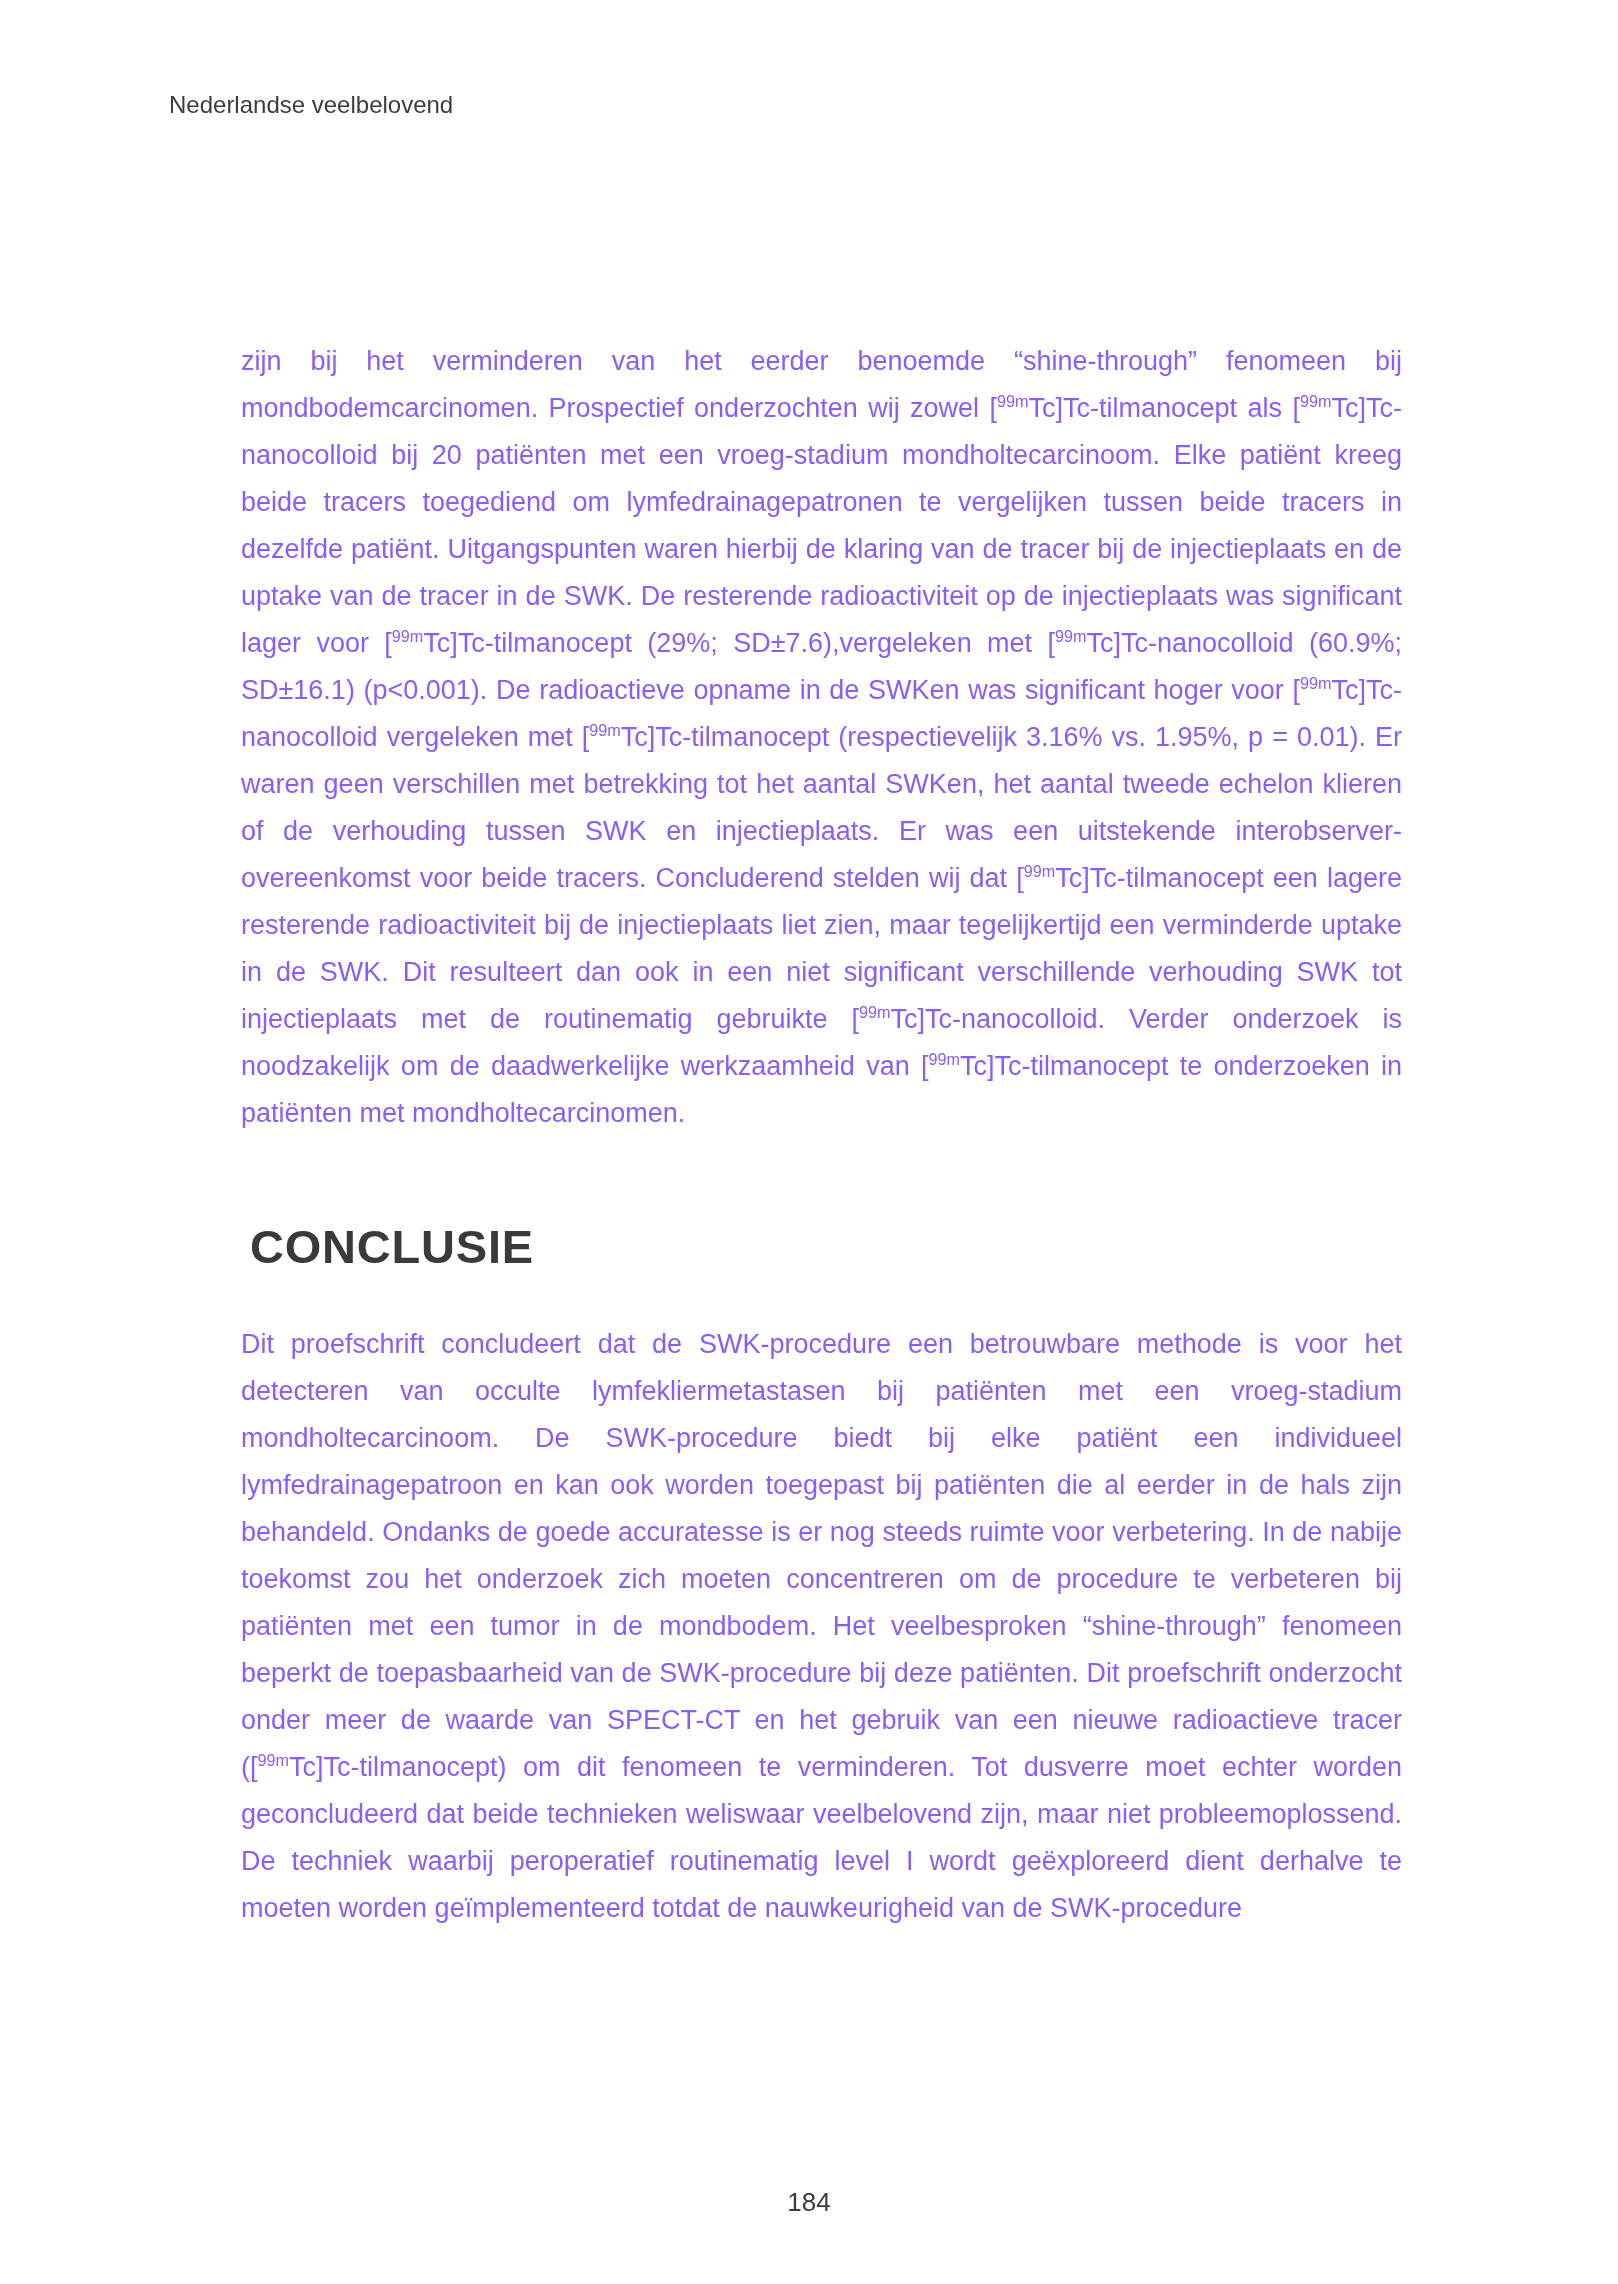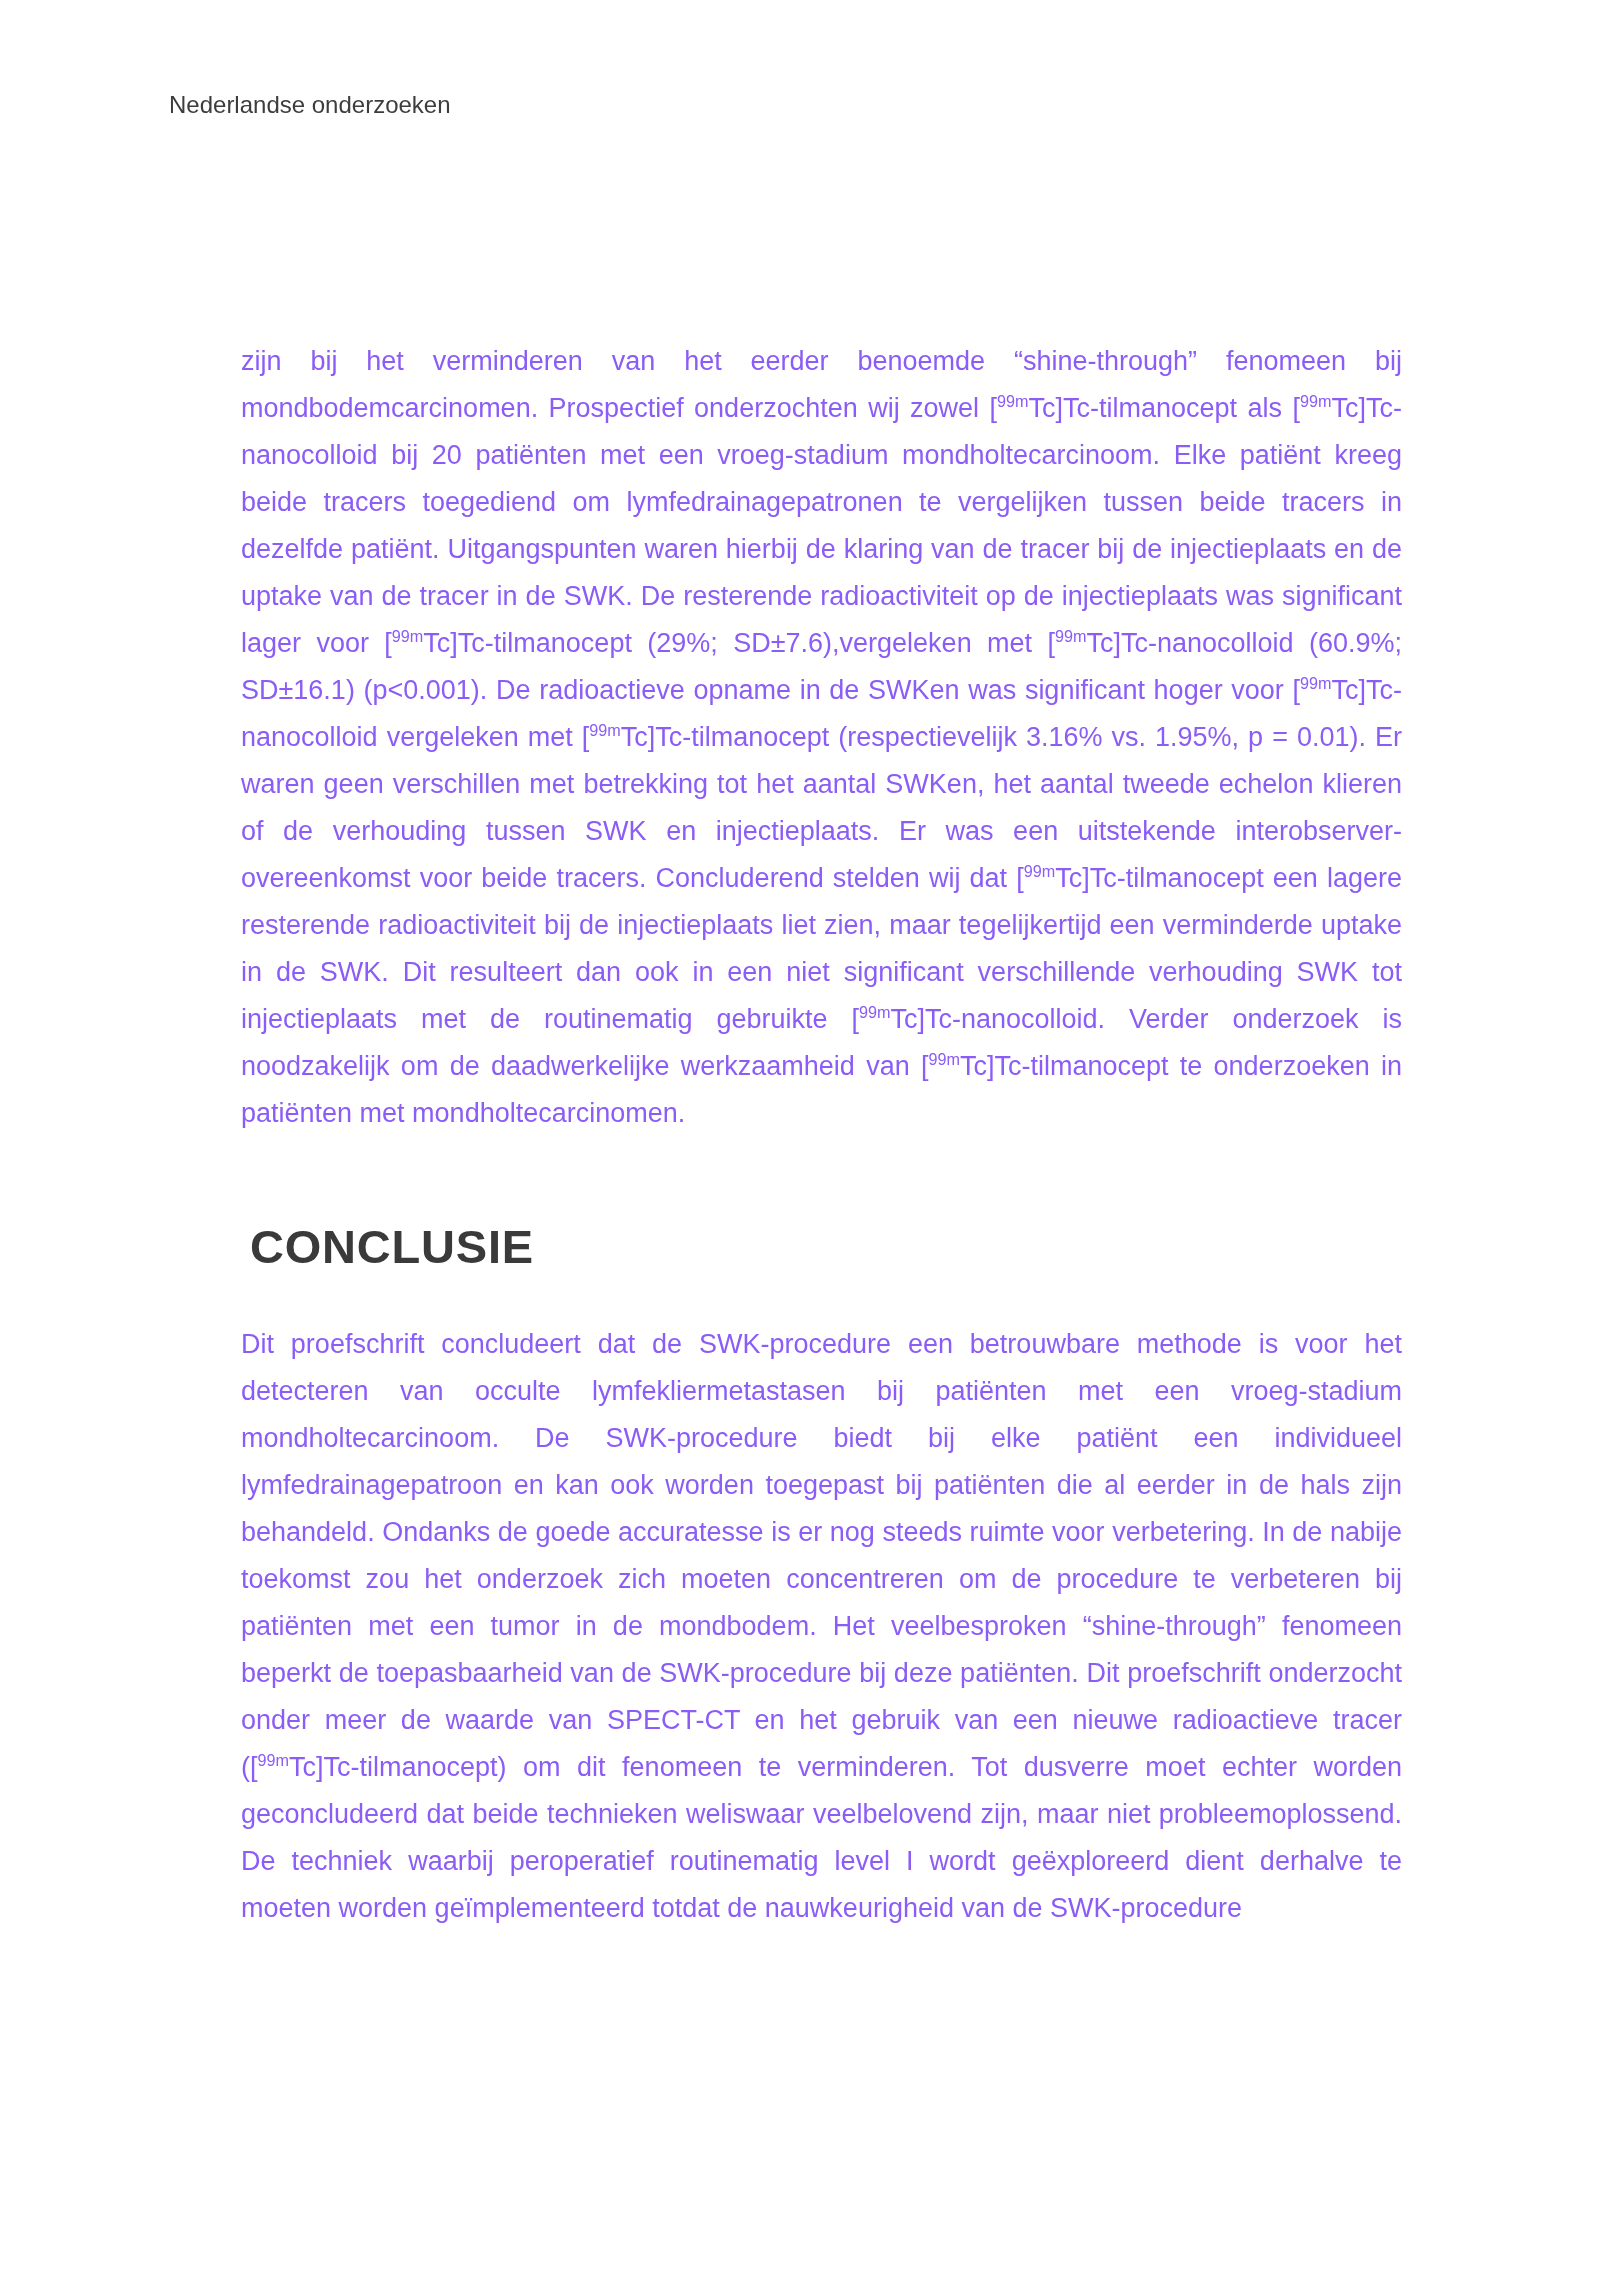--- a/index.html
+++ b/index.html
@@ -58,27 +58,28 @@
     text-align: center;
     font-size: 26px;
     color: #3d3d3d;
   }
 </style>
 </head>
 <body>
 
 <div class="page">
 
-  <div class="running-header">Nederlandse onderzoeken</div>
+  <div class="running-header">Nederlandse veelbelovend</div>
 
   <div class="content">
 
     <p class="body-par">zijn bij het verminderen van het eerder benoemde “shine-through” fenomeen bij mondbodemcarcinomen. Prospectief onderzochten wij zowel [<sup>99m</sup>Tc]Tc-tilmanocept als [<sup>99m</sup>Tc]Tc-nanocolloid bij 20 patiënten met een vroeg-stadium mondholtecarcinoom. Elke patiënt kreeg beide tracers toegediend om lymfedrainagepatronen te vergelijken tussen beide tracers in dezelfde patiënt. Uitgangspunten waren hierbij de klaring van de tracer bij de injectieplaats en de uptake van de tracer in de SWK. De resterende radioactiviteit op de injectieplaats was significant lager voor [<sup>99m</sup>Tc]Tc-tilmanocept (29%; SD±7.6),vergeleken met [<sup>99m</sup>Tc]Tc-nanocolloid (60.9%; SD±16.1) (p&lt;0.001). De radioactieve opname in de SWKen was significant hoger voor [<sup>99m</sup>Tc]Tc-nanocolloid vergeleken met [<sup>99m</sup>Tc]Tc-tilmanocept (respectievelijk 3.16% vs. 1.95%, p = 0.01). Er waren geen verschillen met betrekking tot het aantal SWKen, het aantal tweede echelon klieren of de verhouding tussen SWK en injectieplaats. Er was een uitstekende interobserver-overeenkomst voor beide tracers. Concluderend stelden wij dat [<sup>99m</sup>Tc]Tc-tilmanocept een lagere resterende radioactiviteit bij de injectieplaats liet zien, maar tegelijkertijd een verminderde uptake in de SWK. Dit resulteert dan ook in een niet significant verschillende verhouding SWK tot injectieplaats met de routinematig gebruikte [<sup>99m</sup>Tc]Tc-nanocolloid. Verder onderzoek is noodzakelijk om de daadwerkelijke werkzaamheid van [<sup>99m</sup>Tc]Tc-tilmanocept te onderzoeken in patiënten met mondholtecarcinomen.</p>
 
     <h1 class="section-heading">CONCLUSIE</h1>
 
     <p class="body-par">Dit proefschrift concludeert dat de SWK-procedure een betrouwbare methode is voor het detecteren van occulte lymfekliermetastasen bij patiënten met een vroeg-stadium mondholtecarcinoom. De SWK-procedure biedt bij elke patiënt een individueel lymfedrainagepatroon en kan ook worden toegepast bij patiënten die al eerder in de hals zijn behandeld. Ondanks de goede accuratesse is er nog steeds ruimte voor verbetering. In de nabije toekomst zou het onderzoek zich moeten concentreren om de procedure te verbeteren bij patiënten met een tumor in de mondbodem. Het veelbesproken “shine-through” fenomeen beperkt de toepasbaarheid van de SWK-procedure bij deze patiënten. Dit proefschrift onderzocht onder meer de waarde van SPECT-CT en het gebruik van een nieuwe radioactieve tracer ([<sup>99m</sup>Tc]Tc-tilmanocept) om dit fenomeen te verminderen. Tot dusverre moet echter worden geconcludeerd dat beide technieken weliswaar veelbelovend zijn, maar niet probleemoplossend. De techniek waarbij peroperatief routinematig level I wordt geëxploreerd dient derhalve te moeten worden geïmplementeerd totdat de nauwkeurigheid van de SWK-procedure</p>
 
   </div>
 
+  <div class="page-number">184</div>
 
 </div>
 
 
 </body></html>

